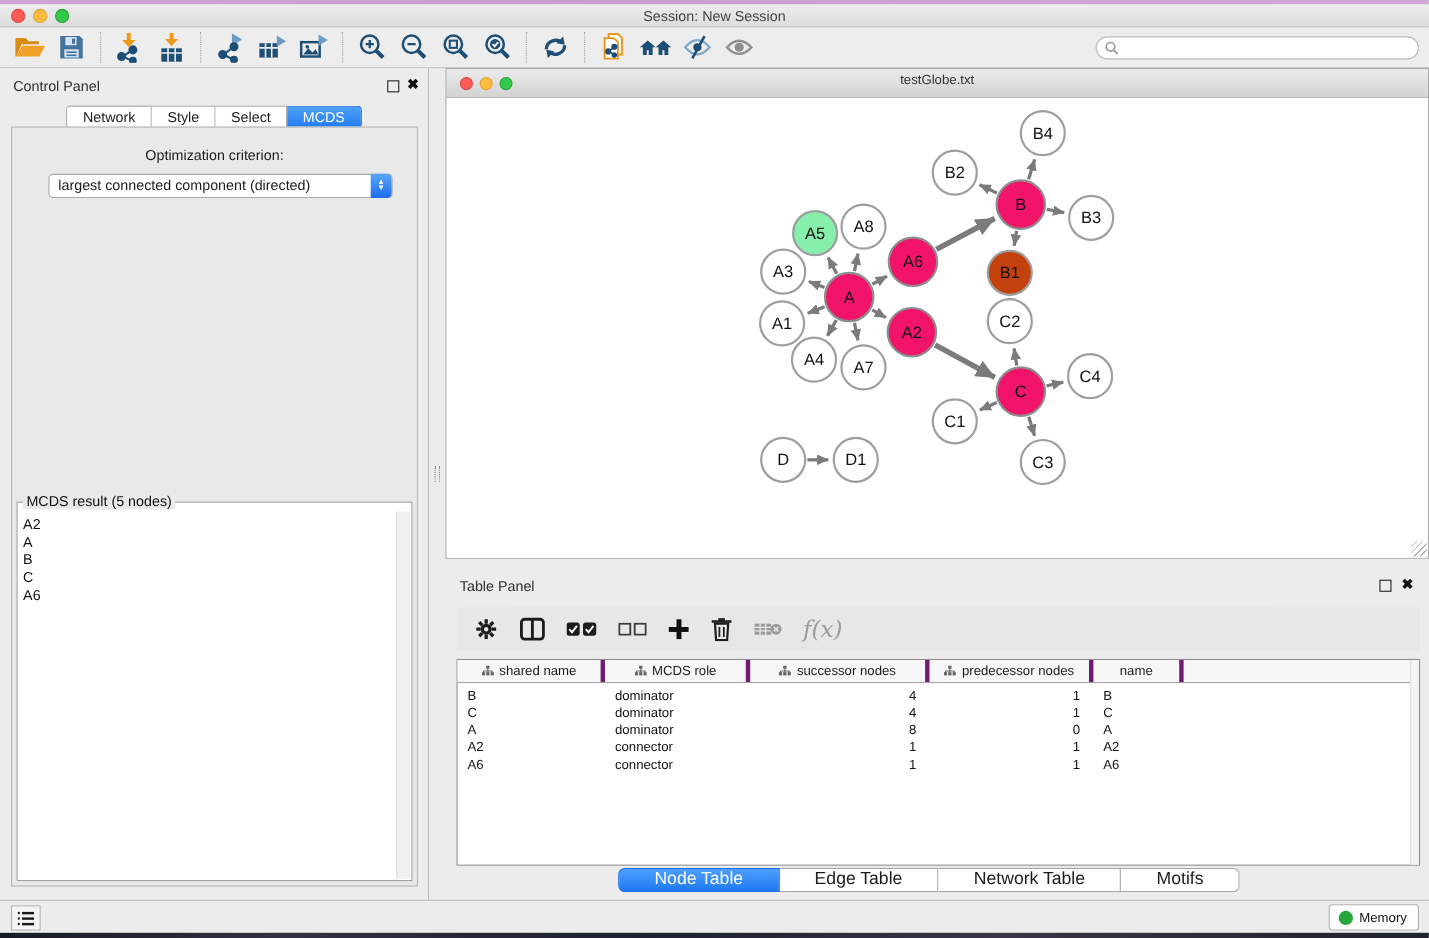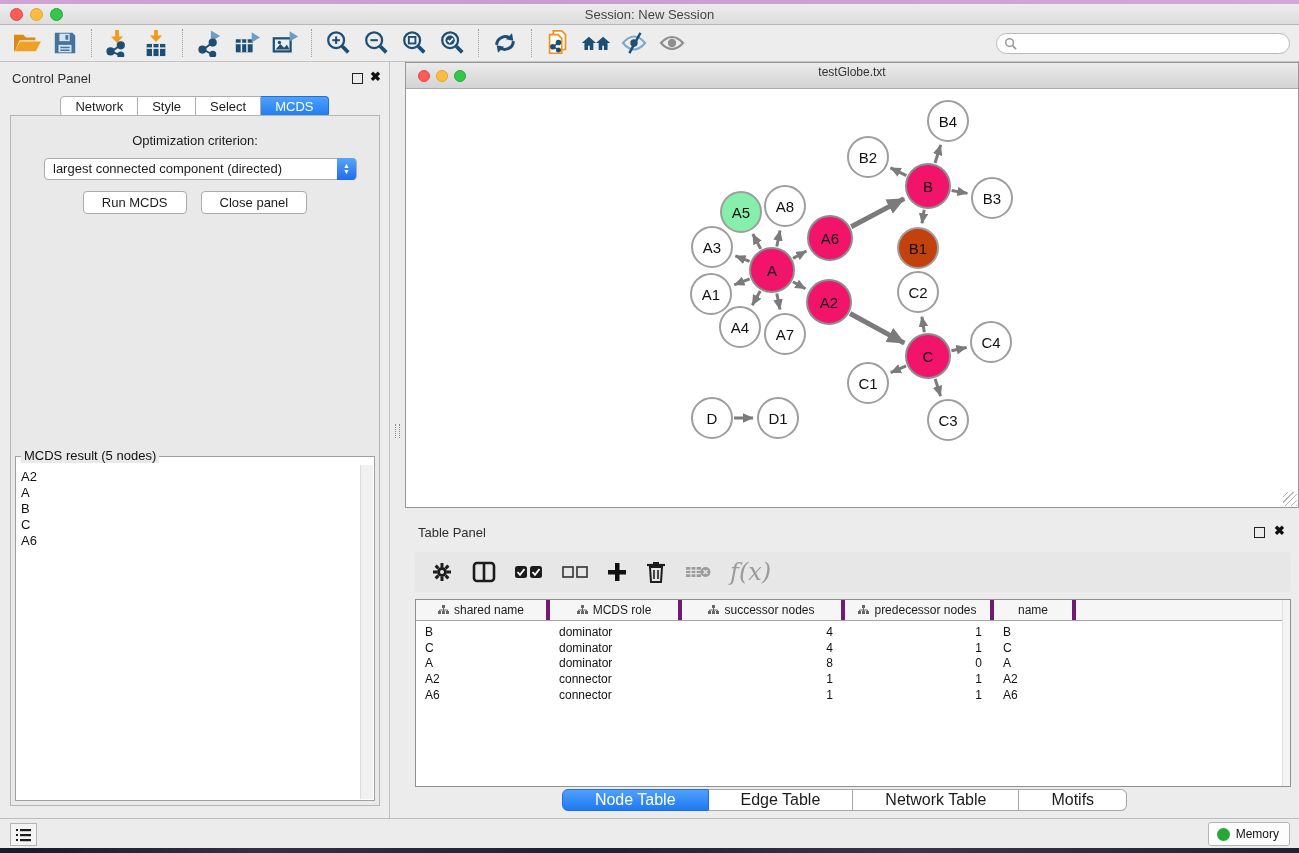--- a/index.html
+++ b/index.html
@@ -104,21 +104,21 @@
 
   
   #table-panel { position:absolute; left:390px; top:508px; width:909px; height:310px;
     background:#ececec; }
   #tp-title { position:absolute; left:28px; top:17px; font-size:13px; color:#2e2e2e; }
   #tp-float { right:34px; top:19px; } #tp-close { right:14px; top:15px; }
   #tp-toolbar { position:absolute; left:25px; right:8px; top:44px; height:40px;
     background:#e7e7e7; border-radius:2px; display:flex; align-items:center;
     gap:19px; padding-left:16px; }
   .tp-icon { display:flex; align-items:center; justify-content:center; height:26px; }
-  #fx-label { font-size:24px; font-style:italic; color:#9b9b9b;
+  #fx-label { font-size:21px; font-style:italic; color:#9b9b9b;
     font-family:"DejaVu Serif", serif; }
 
   #node-table { position:absolute; left:25px; right:8px; top:91px; height:188px;
     background:#fff; border:1px solid #8f8f8f; }
   #nt-header { display:flex; height:21px; background:#f6f6f6; border-bottom:1px solid #a5a5a5; }
   .nt-hcell { display:flex; align-items:center; justify-content:center; gap:5px;
     font-size:12px; color:#1b1b1b; border-right:4px solid #701a75; height:100%; }
   .nt-row { display:flex; height:15.7px; }
   .nt-cell { font-size:12px; color:#111; line-height:15.7px; white-space:nowrap;
     overflow:hidden; }
@@ -333,24 +333,20 @@
         <div class="cp-tab sel">MCDS</div>
       </div>
     <div id="cp-content">
       <div id="opt-label">Optimization criterion:</div>
       <div id="opt-select">
         <span>largest connected component (directed)</span>
         <div id="opt-stepper">
             <span>▲</span>
             <span>▼</span>
           </div>
-      </div>
-      <div id="cp-buttons">
-        <button class="cp-btn">Run MCDS</button>
-        <button class="cp-btn">Close panel</button>
       </div>
       <div id="mcds-box">
         <span id="mcds-legend">MCDS result (5 nodes)</span>
         <div id="mcds-list">
             <div class="mcds-item">A2</div>
             <div class="mcds-item">A</div>
             <div class="mcds-item">B</div>
             <div class="mcds-item">C</div>
             <div class="mcds-item">A6</div>
           </div>

